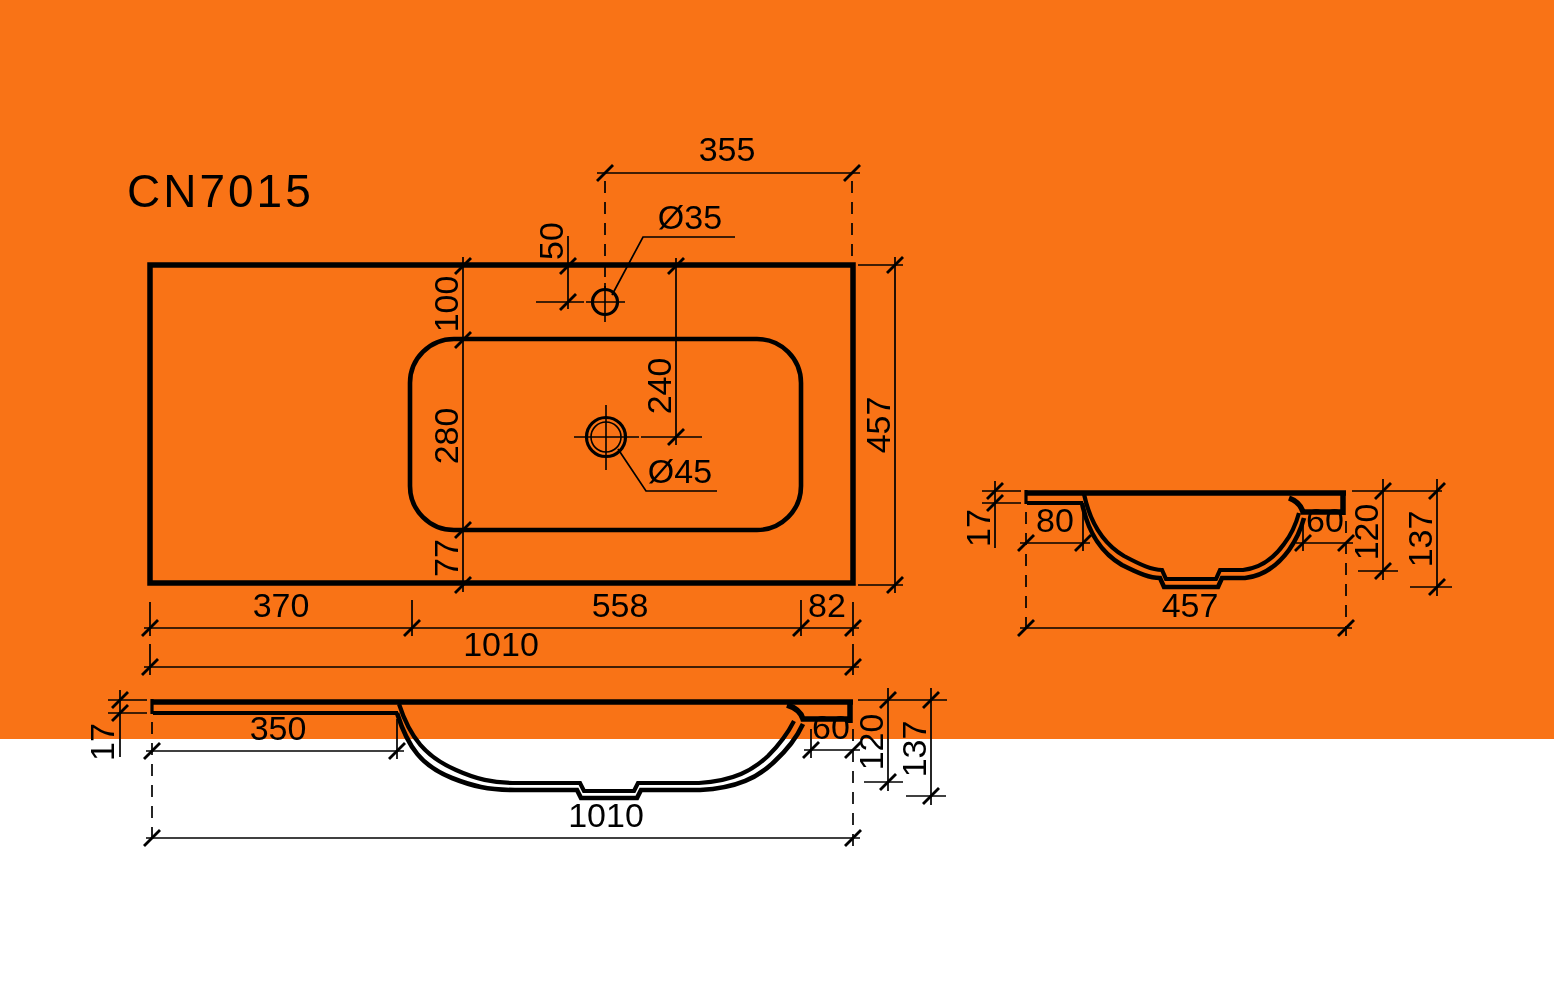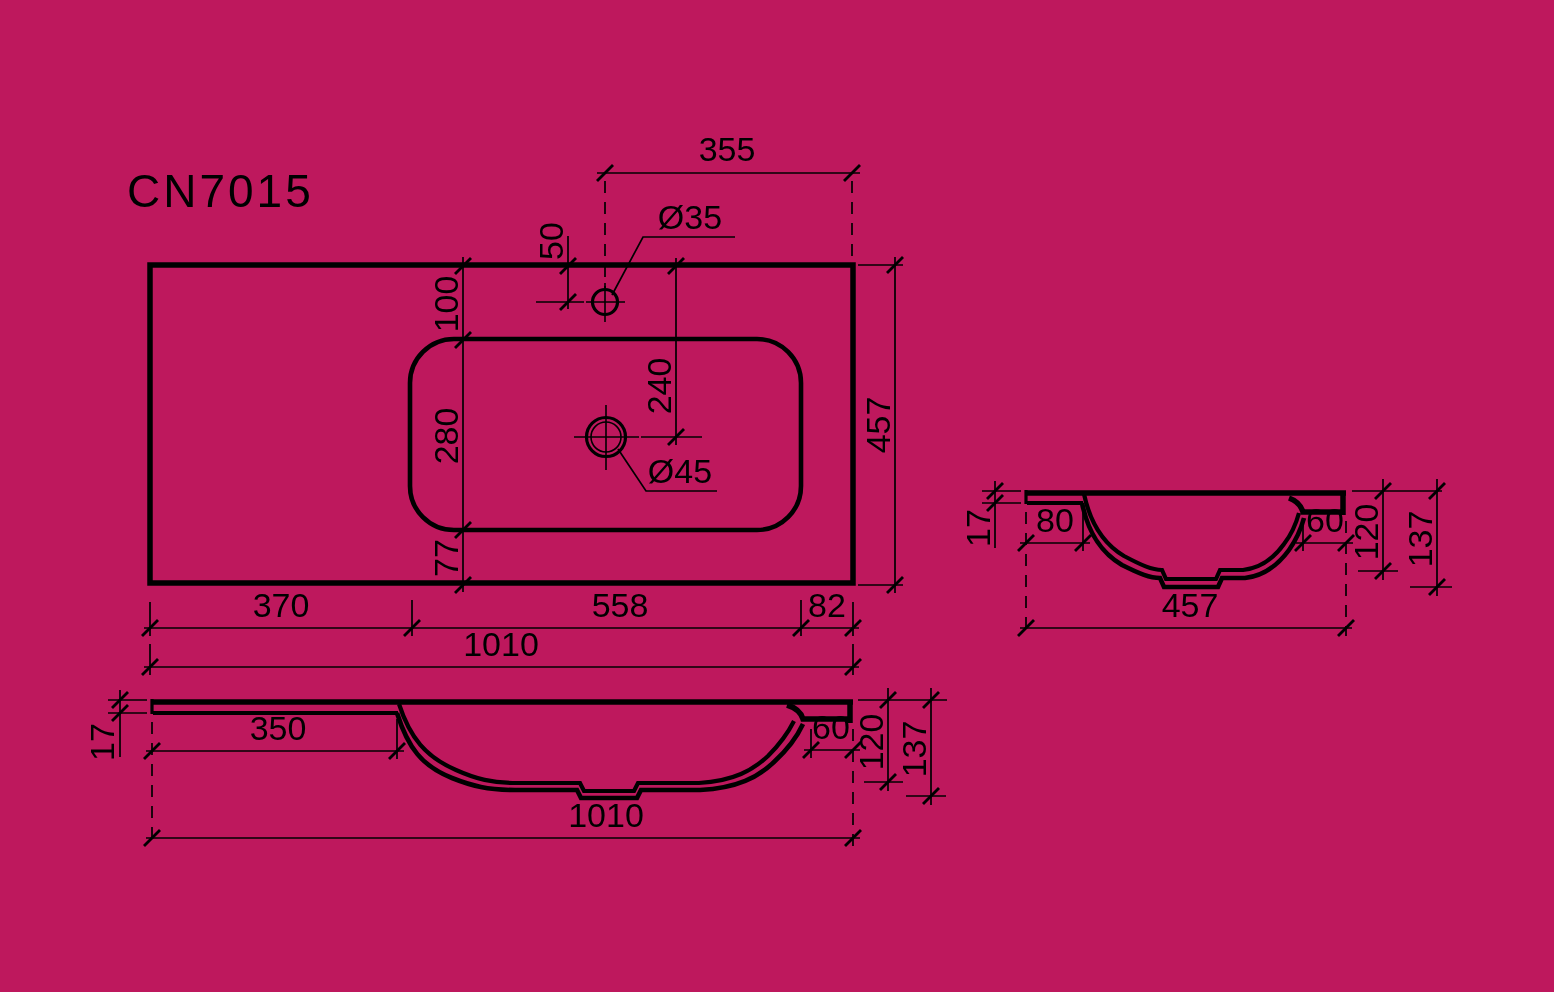--- a/index.html
+++ b/index.html
@@ -1,17 +1,17 @@
 <!DOCTYPE html>
 <html><head>
 <meta charset="utf-8">
 <style>
   html,body{margin:0;padding:0;background:#ffffff;}
   body{width:1554px;height:1000px;font-family:"Liberation Sans",sans-serif;}
-  #stage{width:1554px;height:992px;position:relative;background:#be185d;}
+  #stage{width:1554px;height:739px;position:relative;background:#f97316;}
   svg{display:block;}
   .s5{stroke:#000;stroke-width:5.5;fill:none;stroke-linecap:butt;}
   .s4{stroke:#000;stroke-width:4.2;fill:none;stroke-linecap:butt;}
   .s45{stroke:#000;stroke-width:4.6;fill:none;stroke-linecap:butt;}
   .s3{stroke:#000;stroke-width:3.2;fill:none;}
   .thin{stroke:#000;stroke-width:1.7;fill:none;}
   .dash{stroke:#000;stroke-width:1.7;fill:none;stroke-dasharray:12 9;}
   .tick{stroke:#000;stroke-width:2.8;fill:none;}
   .cl{stroke:#000;stroke-width:1.6;fill:none;}
   text.dim{font-family:"Liberation Sans",sans-serif;font-size:34px;fill:#000;}

